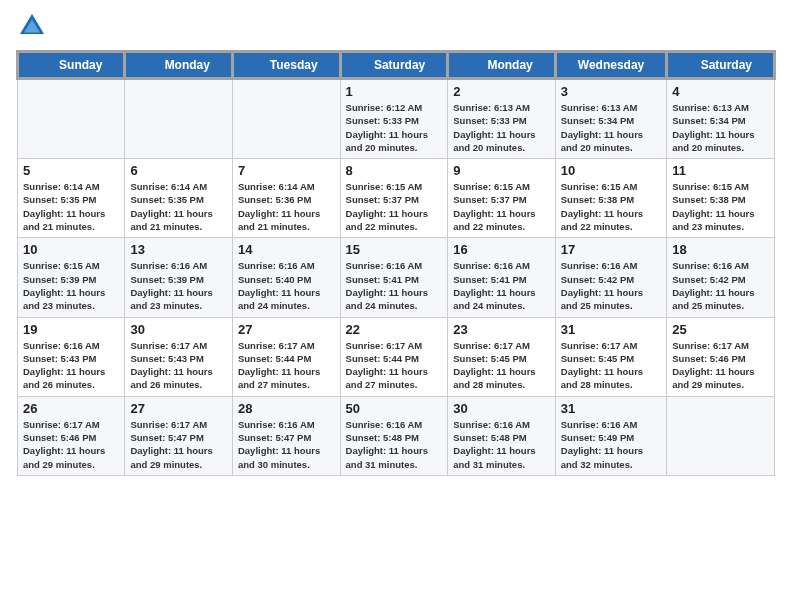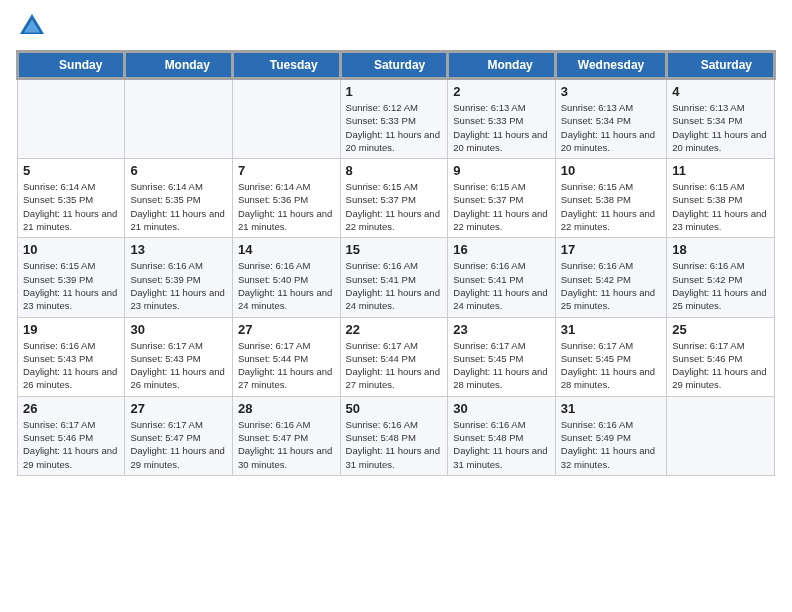--- a/index.html
+++ b/index.html
@@ -83,20 +83,21 @@
       font-size: 13px;
       font-weight: bold;
       color: #222;
       display: block;
       margin-bottom: 2px;
     }
     .day-info {
       font-size: 9.5px;
       color: #333;
       line-height: 1.4;
+      font-weight: bold;
     }
     .empty-cell {
       background: #f5f7fa;
     }
   </style>
 </head>
 <body>
 
 <div class="page">
   <div class="header">

